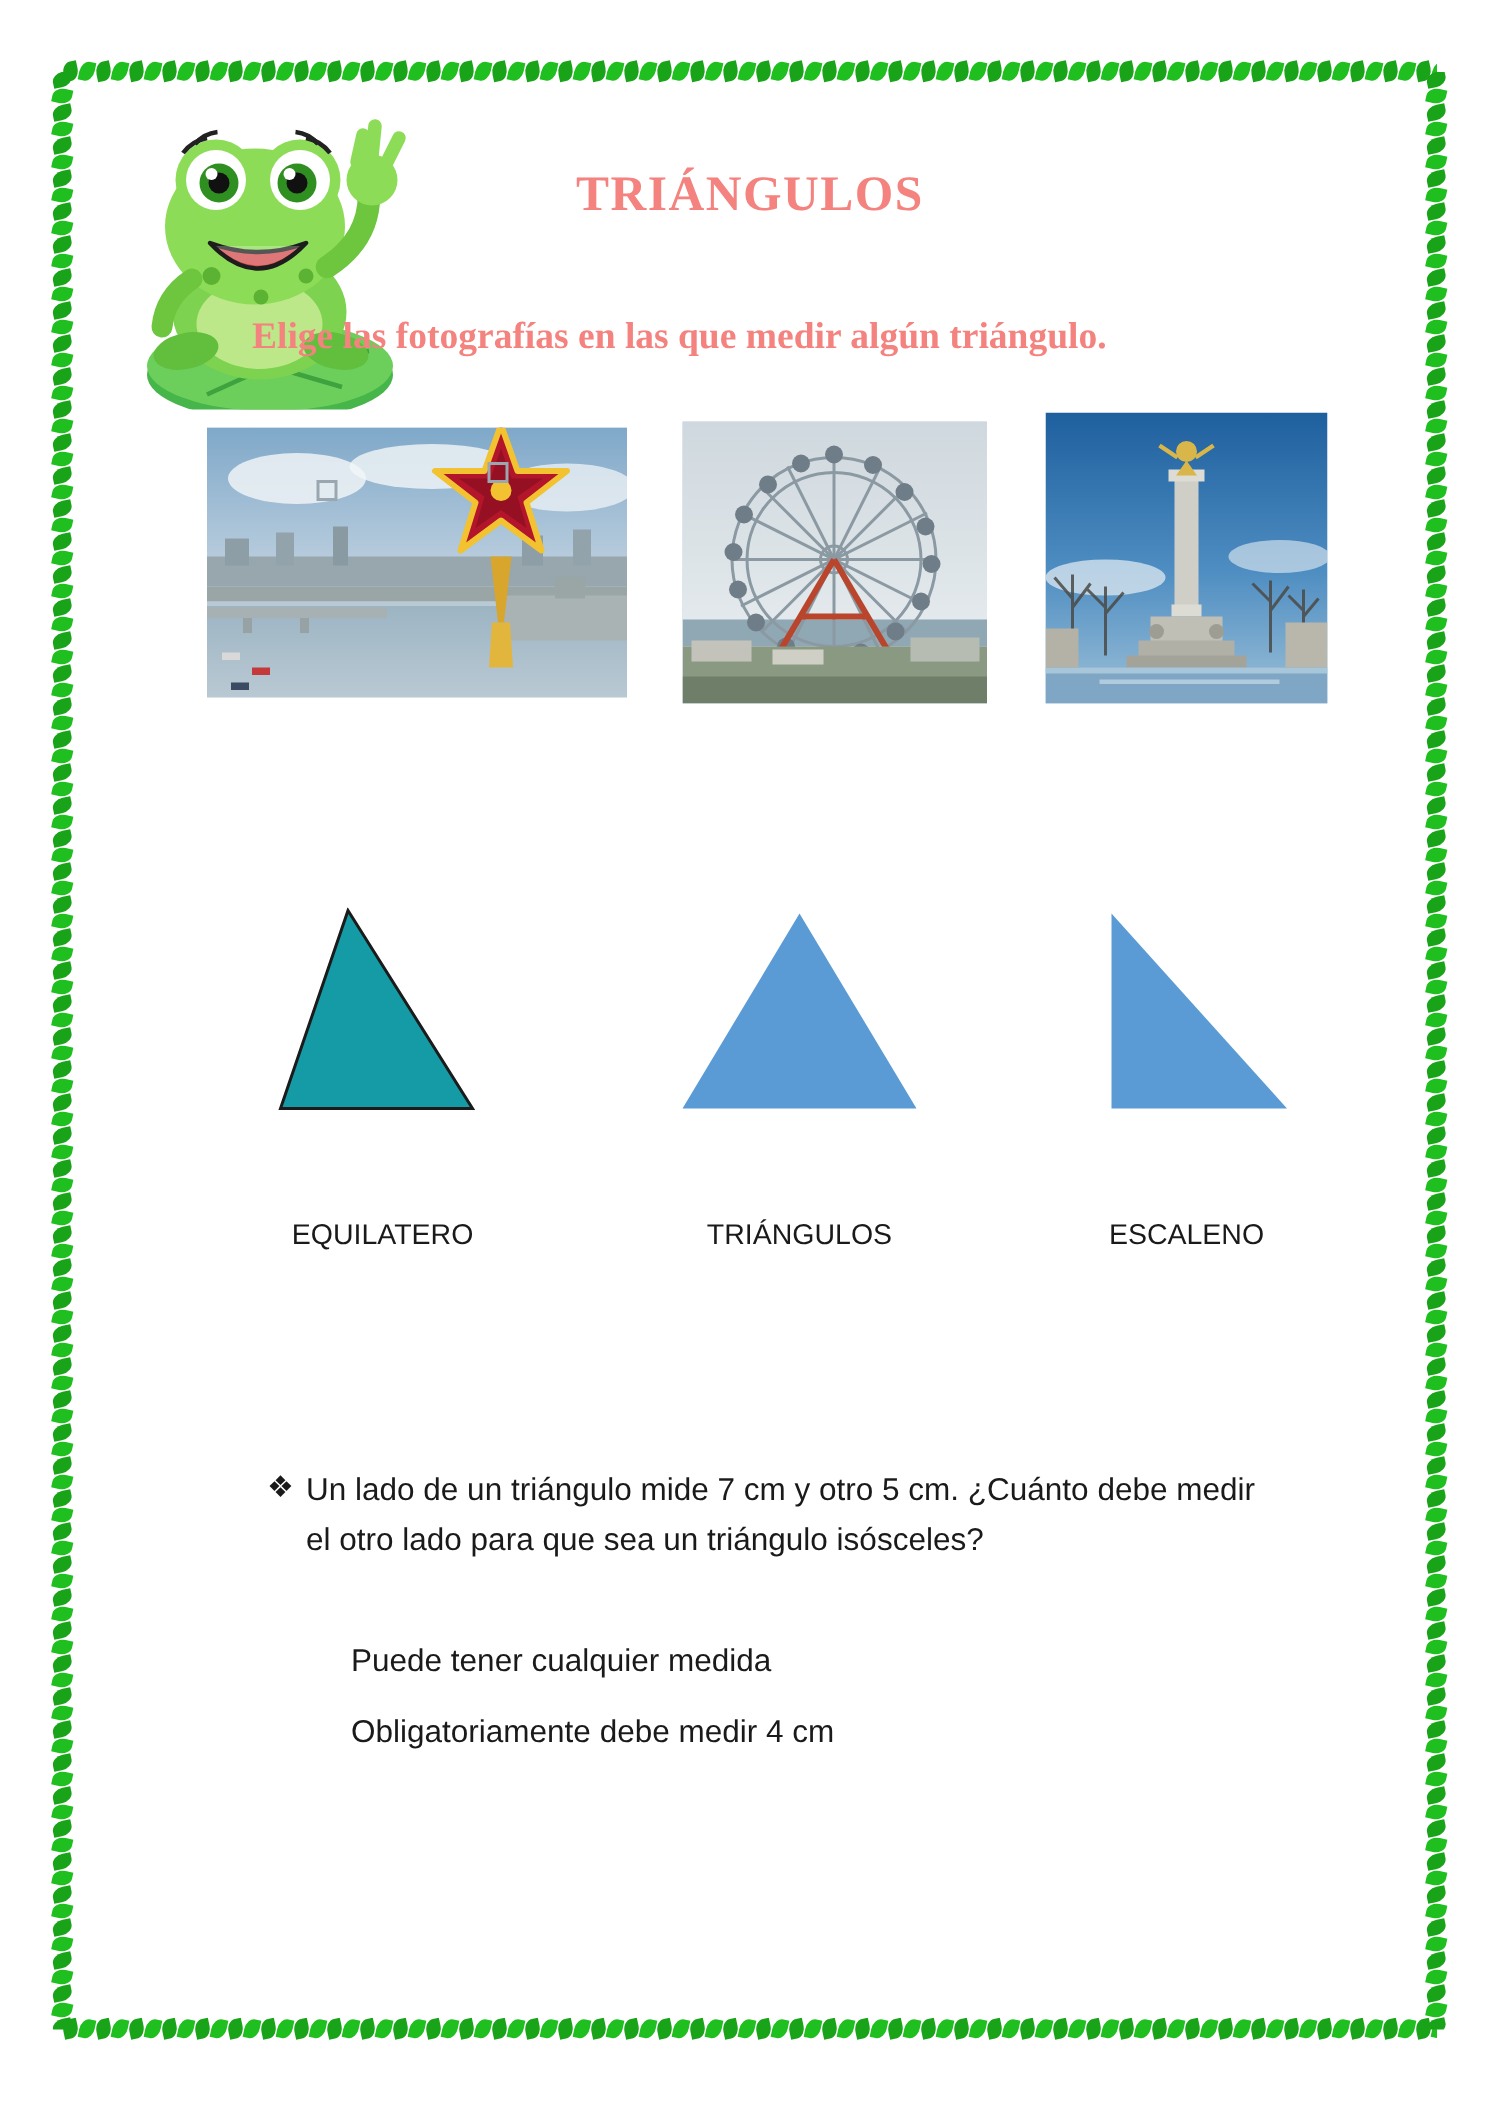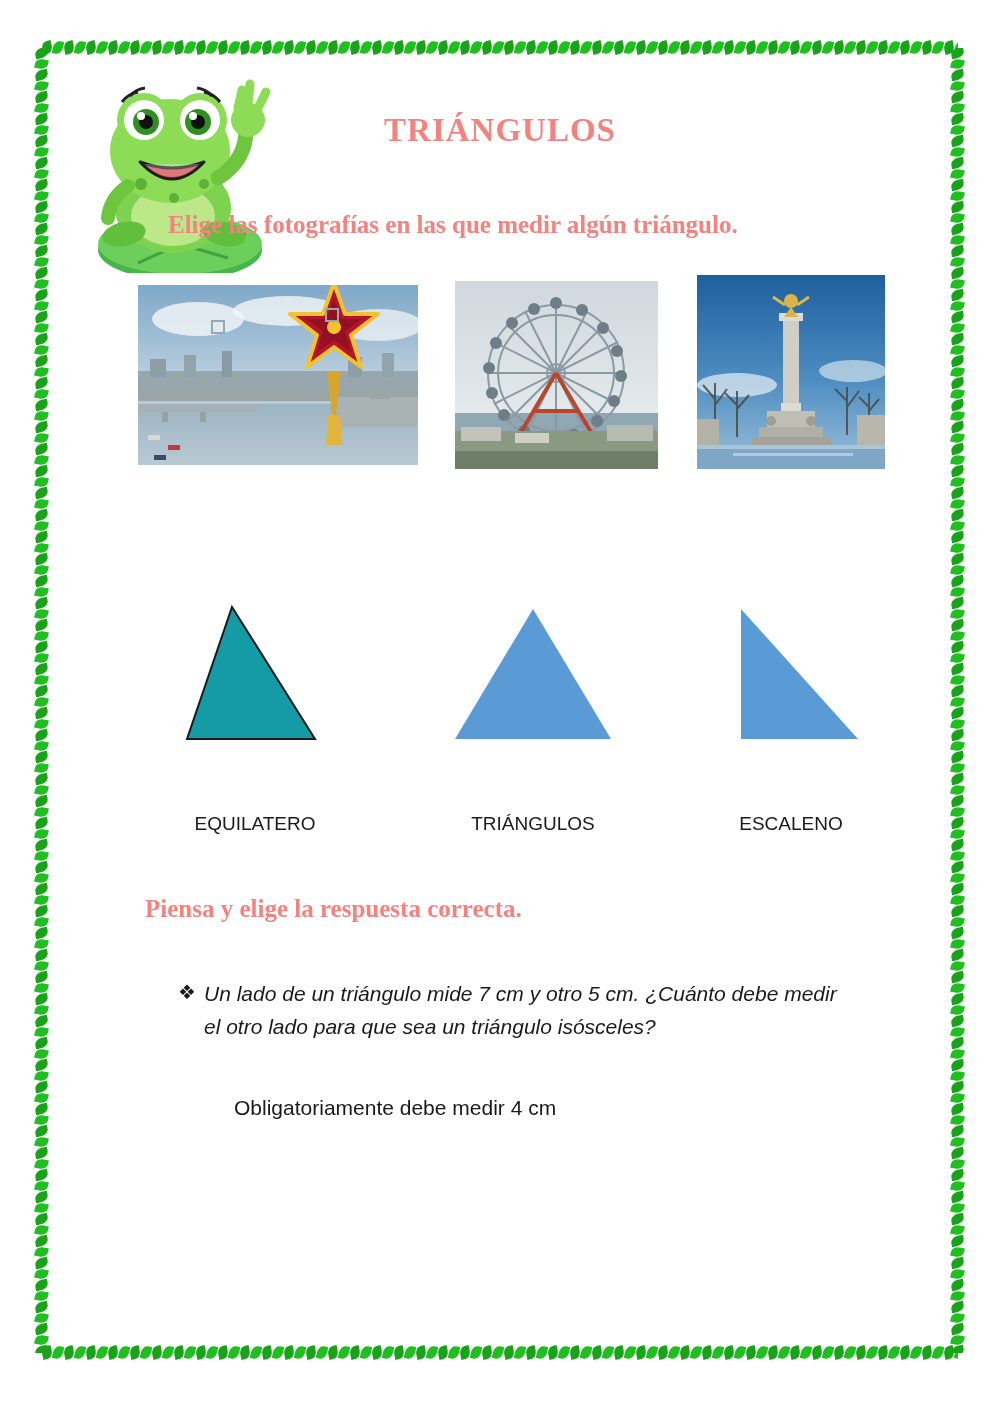--- a/index.html
+++ b/index.html
@@ -146,21 +146,20 @@
   }
   .question .bullet {
     position: absolute;
     left: 0; top: 0;
     font-size: 20px;
     color: #1a1a1a;
   }
   .question .qtext {
     display: block;
     padding-left: 26px;
-    font-style: italic;
   }
   .options {
     position: absolute;
     left: 234px;
     top: 1097px;
     width: 620px;
   }
   .option {
     font-size: 21px;
     color: #1a1a1a;
@@ -820,24 +819,24 @@
   <div class="tri-wrap tri-3">
     <svg viewBox="0 0 150 140" width="150" height="140" aria-hidden="true">
       <polygon points="23,4 140,134 23,134" fill="#5b9bd5"></polygon>
     </svg>
   </div>
 
   <div class="tri-label lbl-1">EQUILATERO</div>
   <div class="tri-label lbl-2">TRIÁNGULOS</div>
   <div class="tri-label lbl-3">ESCALENO</div>
 
-  <div class="section-head think">Piensa y elige la respuesta correcta.</div>
 
   <div class="question">
     <span class="bullet">❖</span>
     <span class="qtext">Un lado de un triángulo mide 7 cm y otro 5 cm. ¿Cuánto debe medir el otro lado para que sea un triángulo isósceles?</span>
   </div>
 
   <div class="options">
+    <div class="option">Puede tener cualquier medida</div>
     <div class="option">Obligatoriamente debe medir 4 cm</div>
   </div>
 
 </div>
 
 </body></html>

